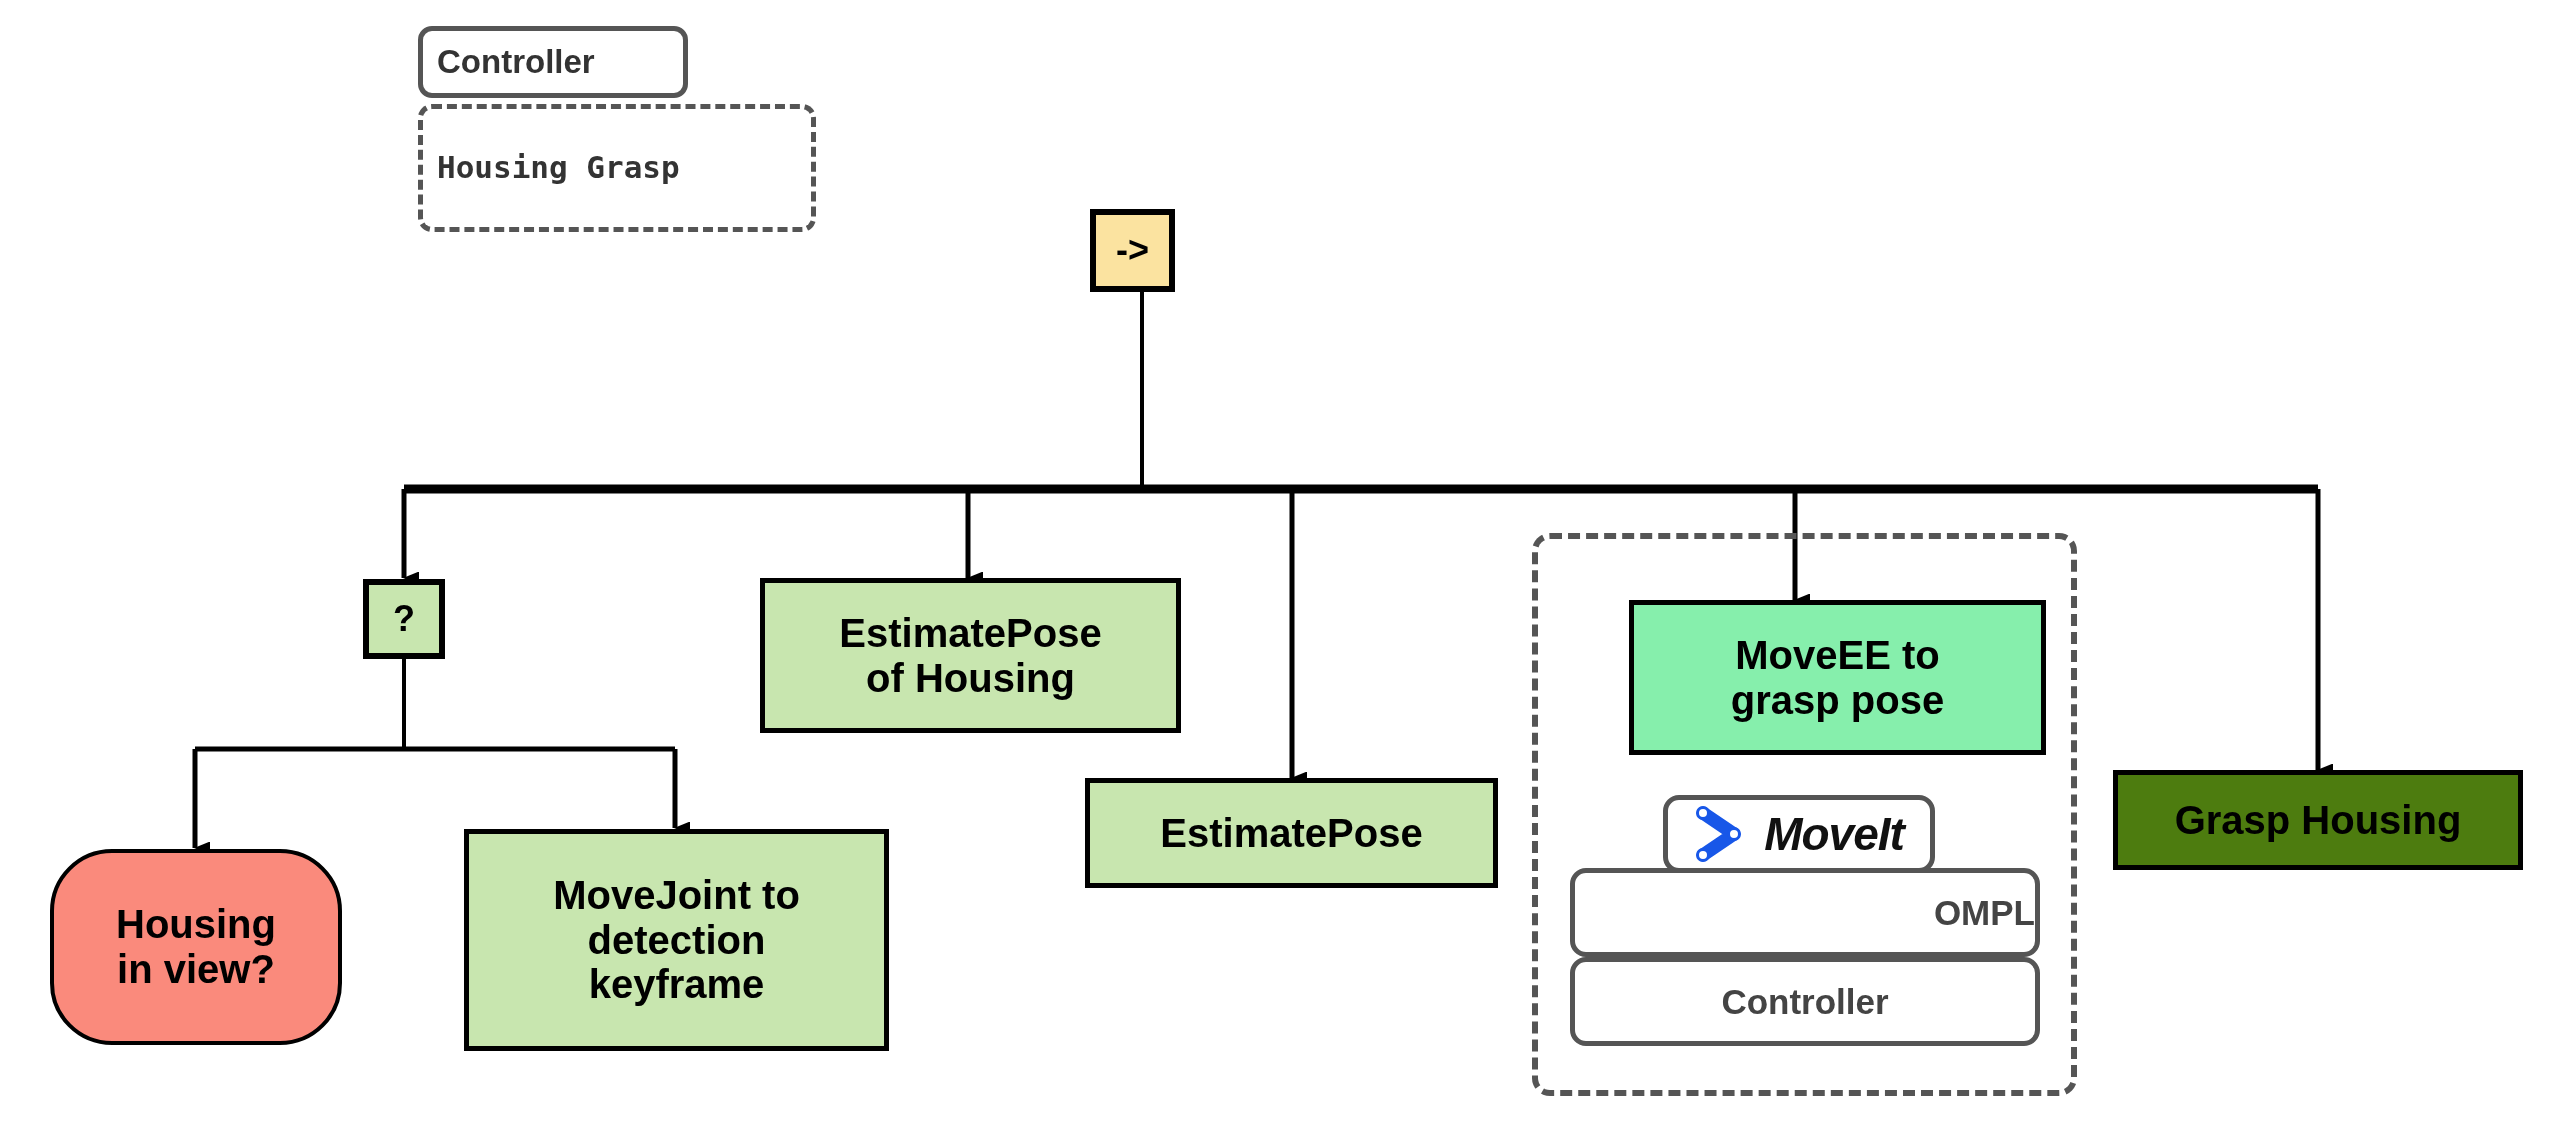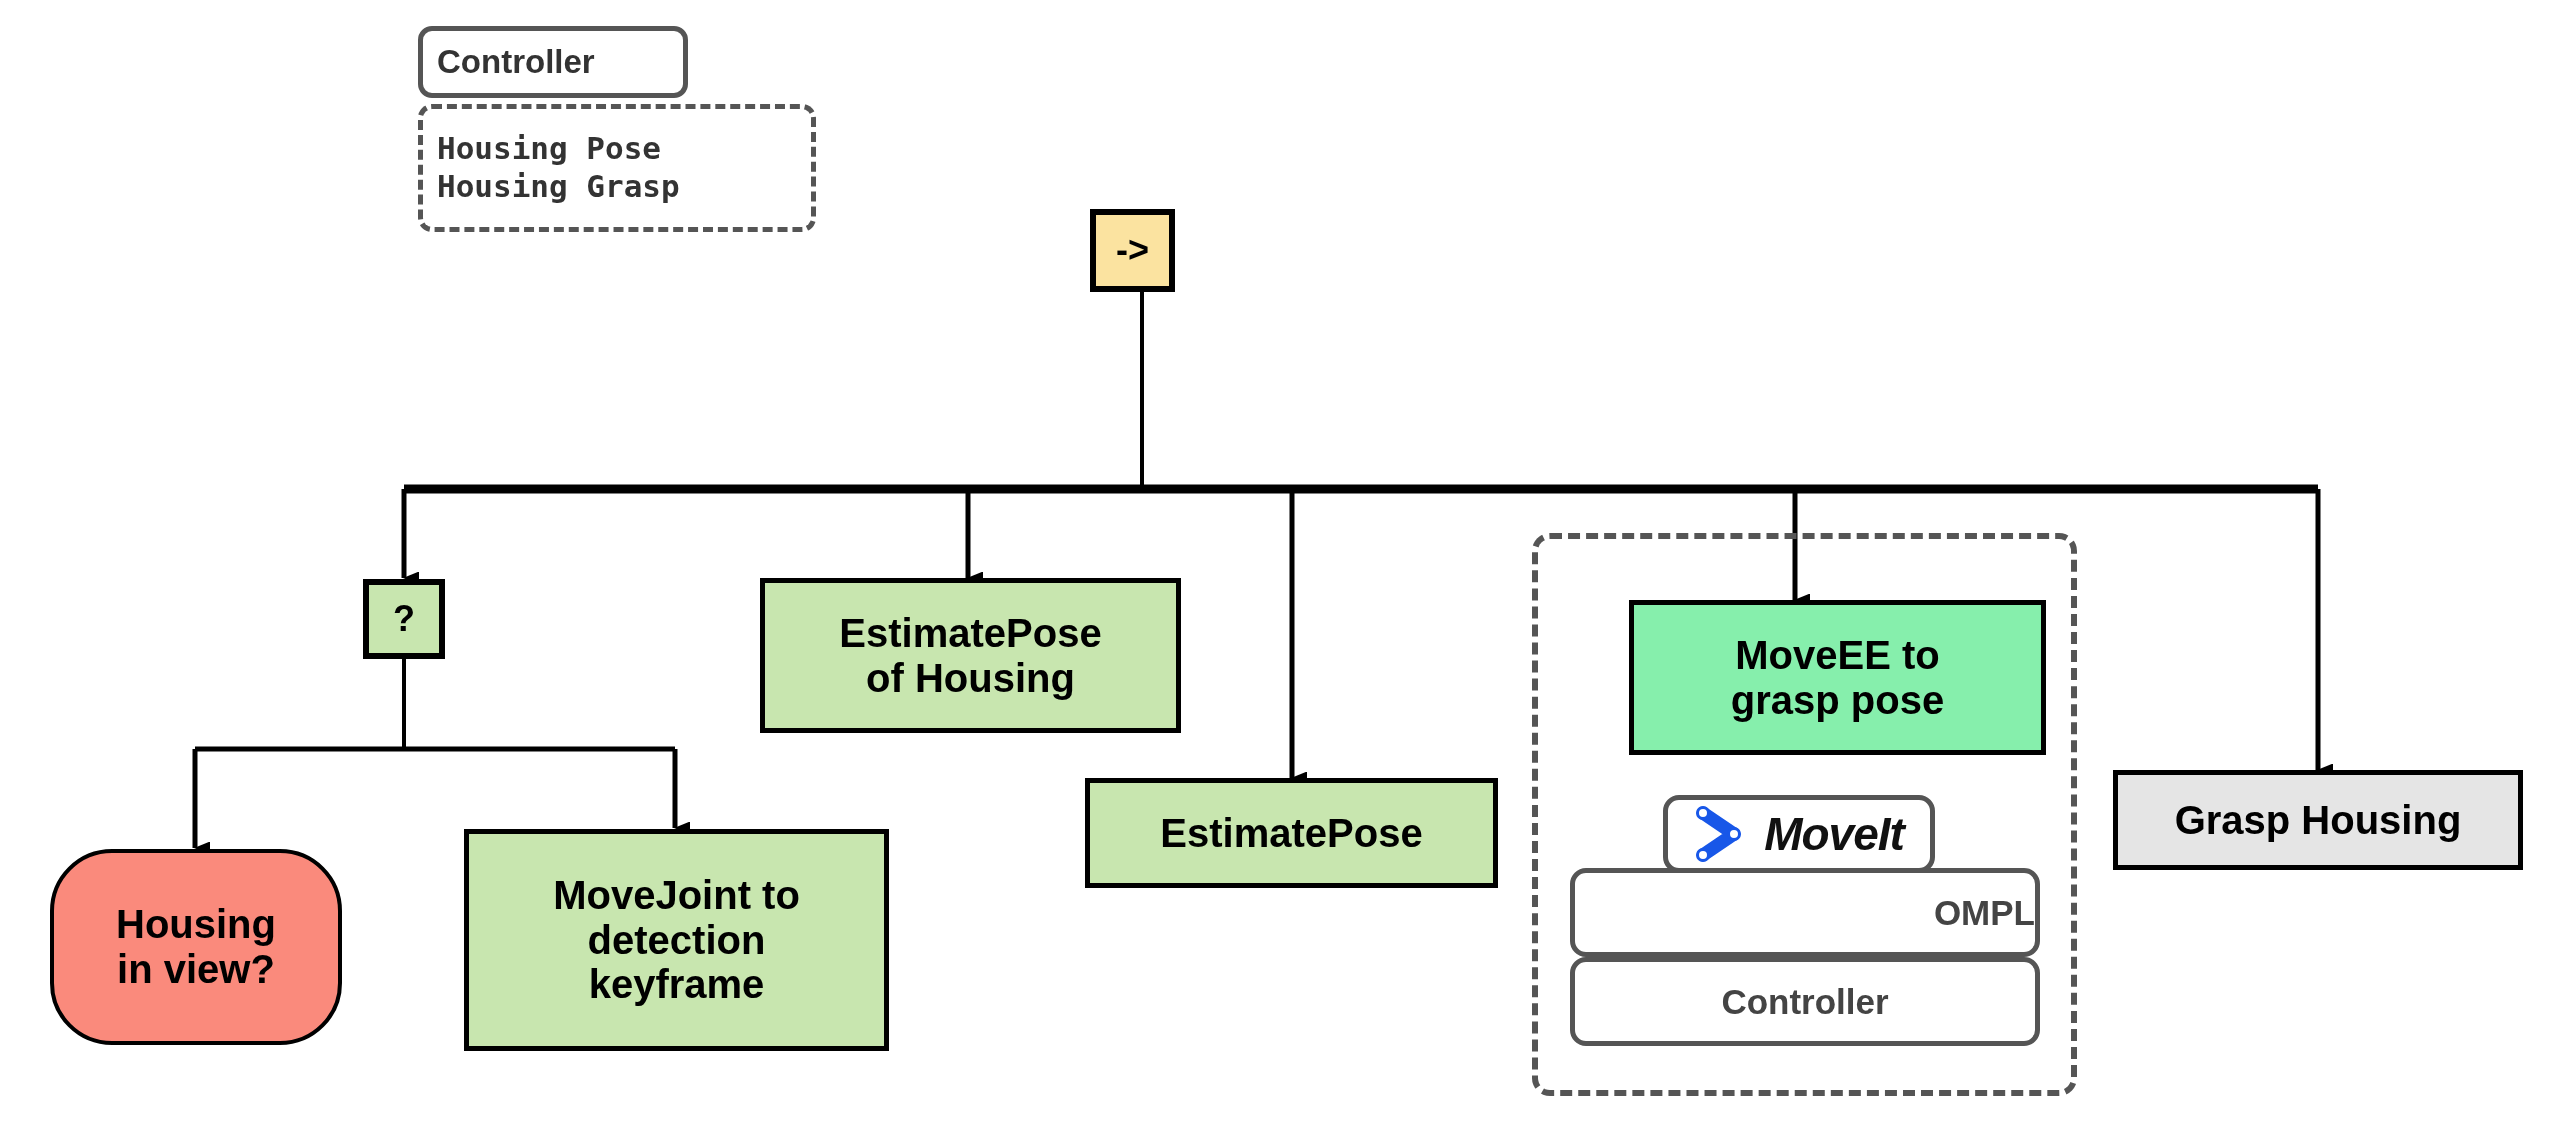--- a/index.html
+++ b/index.html
@@ -15,21 +15,21 @@
 
   
   .ctrl{border:6px solid #000;font-weight:bold;}
   .ctrl.seq{background:#fbe3a0;}
   .ctrl.fb{background:#c8e6af;}
 
   
   .act{border:5px solid #000;font-weight:bold;}
   .act.green{background:#c8e6af;}
   .act.yellow{background:#86efac;margin-left:46px;}
-  .act.white{background:#e5e5e5;}
+  .act.white{background:#4d7c0f;}
 
   
   .cond{background:#fa8a7c;border:4px solid #000;border-radius:62px;font-weight:bold;}
 
   
   .bb-title{position:absolute;box-sizing:border-box;background:#fff;
             border:5px solid #555;border-radius:14px;z-index:3;
             display:flex;align-items:center;padding-left:14px;
             font-weight:bold;color:#333;}
   .bb-body{position:absolute;box-sizing:border-box;background:#fff;
@@ -74,21 +74,20 @@
     <path d="M1795,489 L1795,600" stroke="#000" stroke-width="5" fill="none" marker-end="url(#ah)"></path>
     <path d="M2318,489 L2318,770" stroke="#000" stroke-width="5" fill="none" marker-end="url(#ah)"></path>
 
     <path d="M404,659 L404,749" stroke="#000" stroke-width="4" fill="none"></path>
     <path d="M195,749 L675,749" stroke="#000" stroke-width="5" fill="none"></path>
     <path d="M195,749 L195,848" stroke="#000" stroke-width="5" fill="none" marker-end="url(#ah)"></path>
     <path d="M675,749 L675,828" stroke="#000" stroke-width="5" fill="none" marker-end="url(#ah)"></path>
   </svg>
 
   <div class="bb-body" style="left:418px;top:104px;width:398px;height:128px;font-size:31px;">
-    <span>Housing Pose</span>
     <span>Housing Grasp</span>
   </div>
   <div class="bb-title" style="left:418px;top:26px;width:270px;height:72px;font-size:33px;">Controller</div>
 
   <div class="node ctrl seq" style="left:1090px;top:209px;width:85px;height:83px;font-size:36px;">
     <span class="lbl">-&gt;</span>
   </div>
 
   <div class="node ctrl fb" style="left:363px;top:579px;width:82px;height:80px;font-size:36px;">
     <span class="lbl">?</span>

